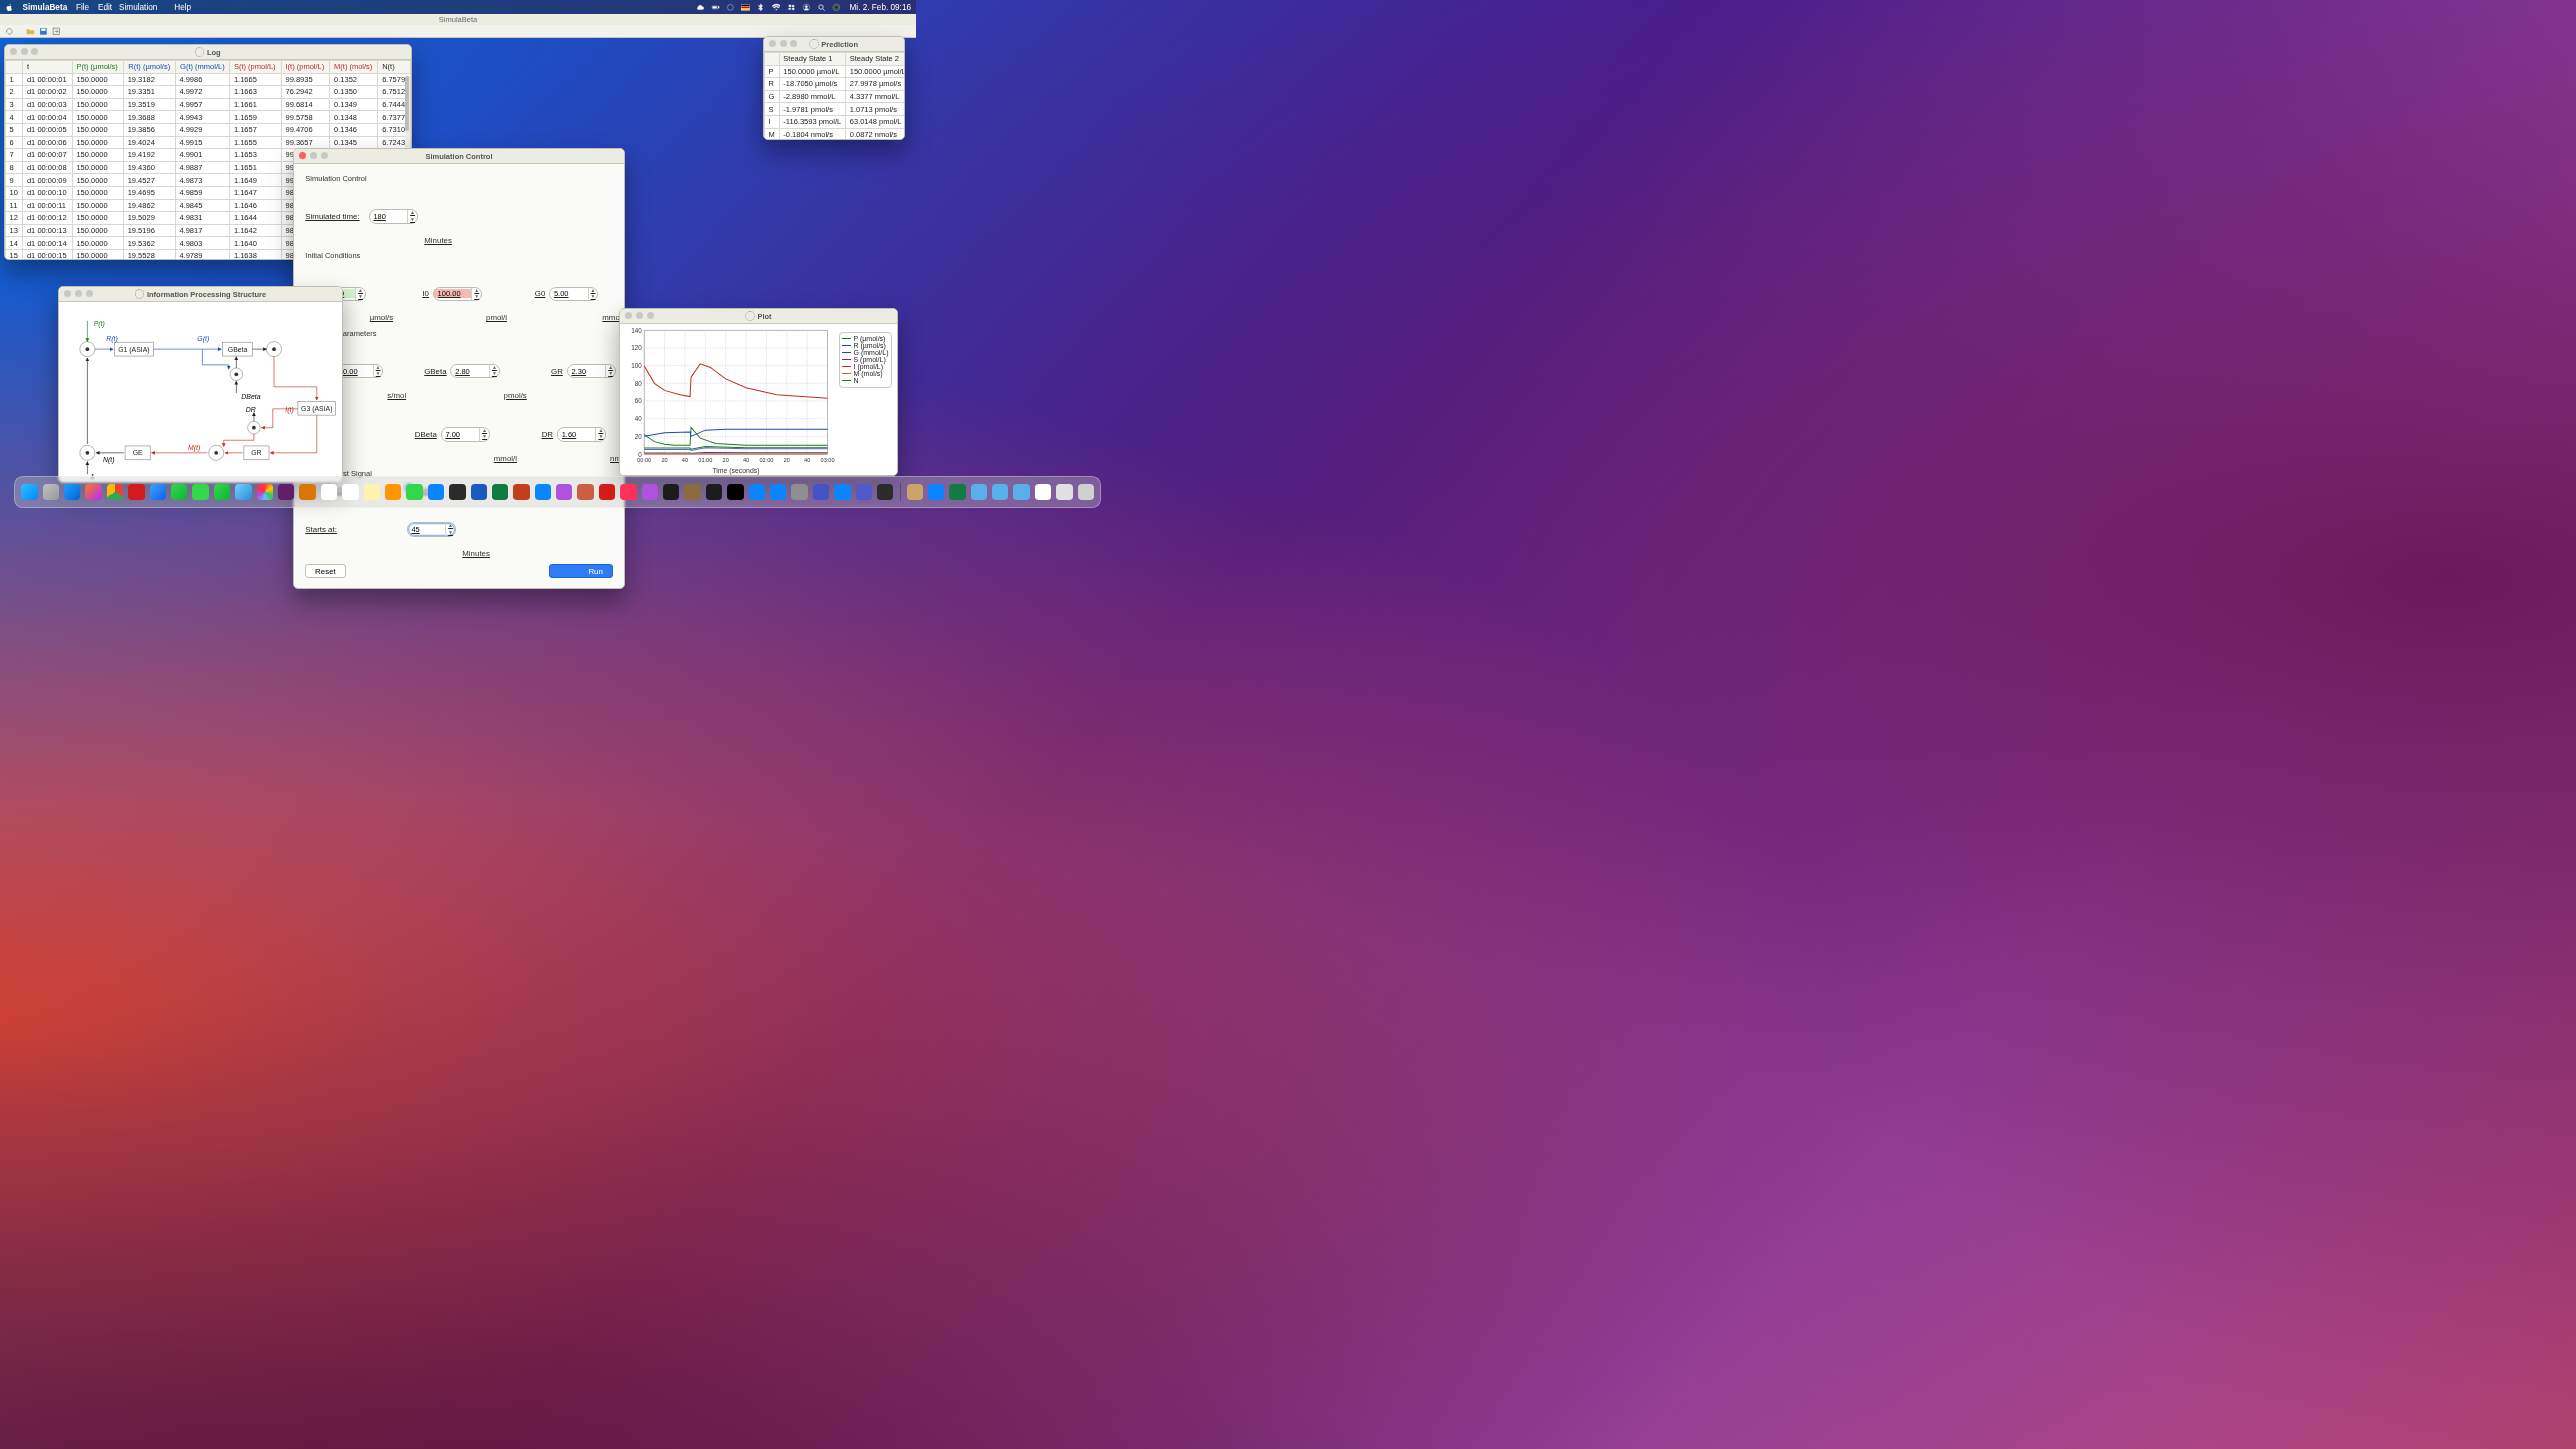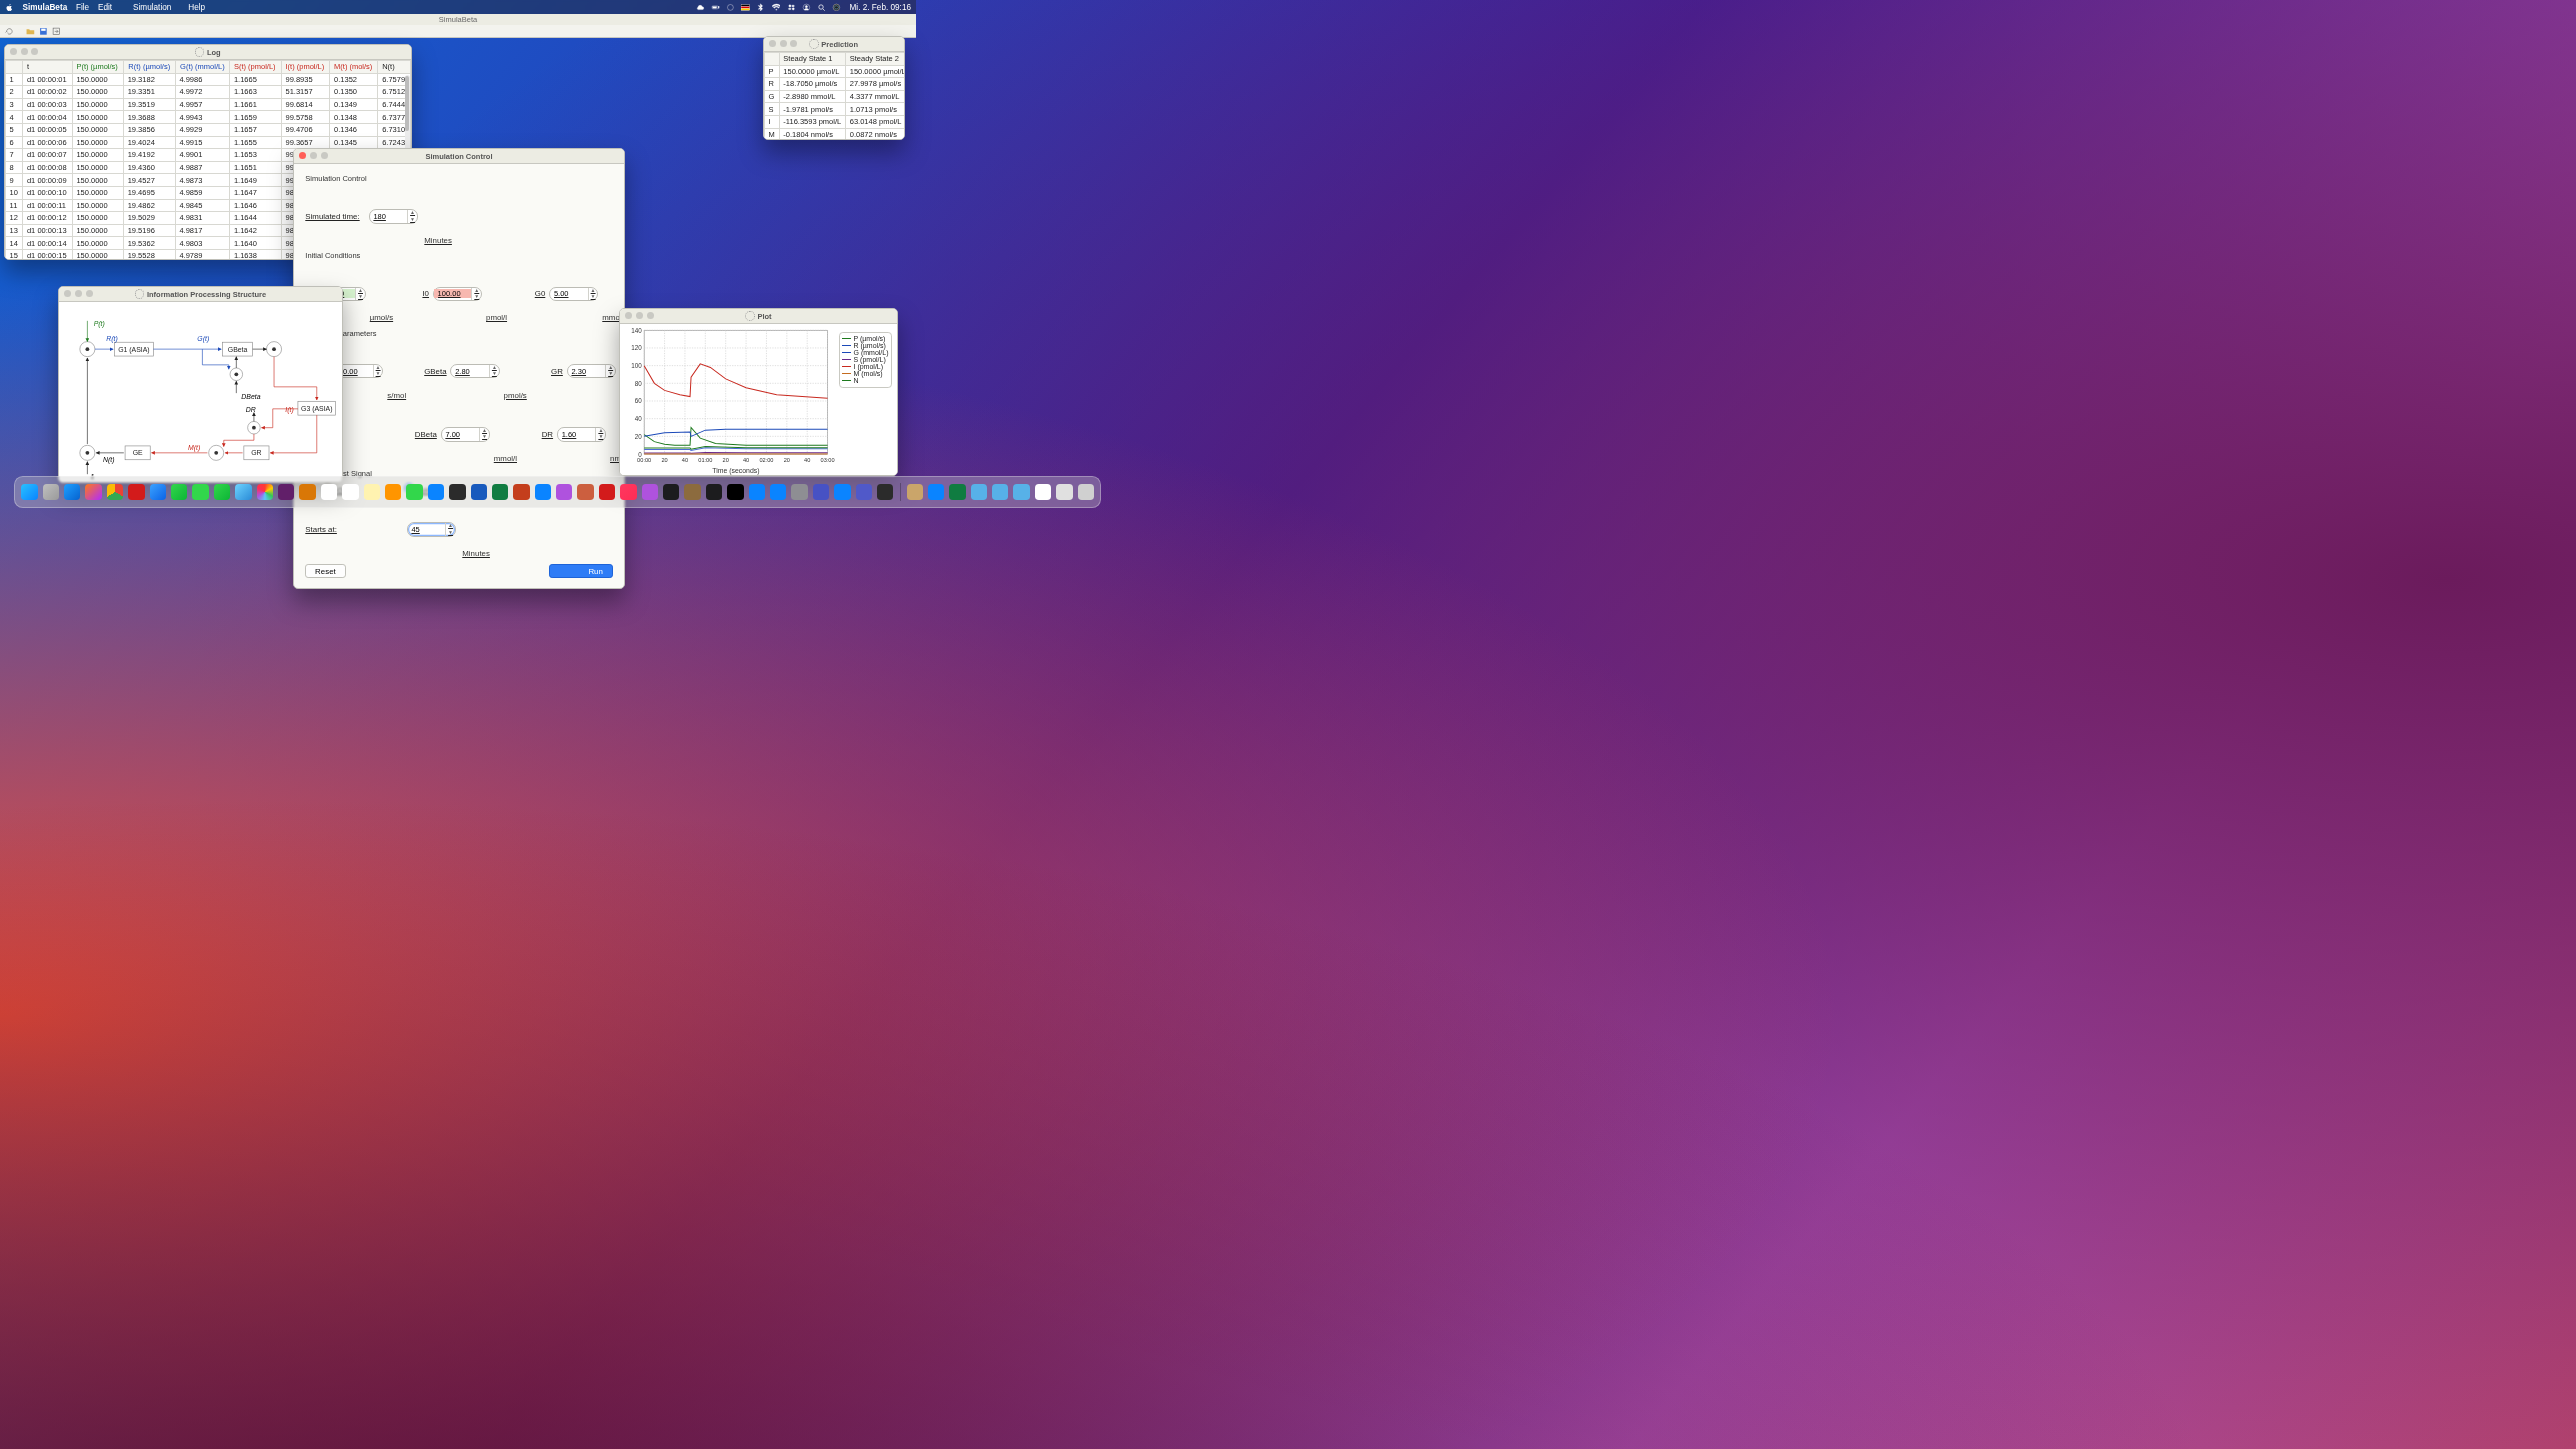--- a/index.html
+++ b/index.html
@@ -157,21 +157,21 @@
 <body>
 <div class="stage">
 
 <div class="menubar">
   <span class="apple-icon">
     <svg viewBox="0 0 24 24">
           <path d="M16.4 13.2c0-2.3 1.9-3.4 2-3.5-1.1-1.6-2.8-1.8-3.3-1.8-1.4-.1-2.8.8-3.5.8-.7 0-1.8-.8-3-.8-1.5 0-3 1-3.8 2.4-1.6 2.8-.4 6.9 1.2 9.1.8 1.1 1.7 2.3 3 2.2 1.2 0 1.6-.7 3.1-.7 1.4 0 1.8.7 3 .7 1.3 0 2.1-1.1 2.8-2.2.9-1.3 1.3-2.5 1.3-2.6-.1 0-2.8-1.1-2.8-3.6zM14.4 5.6c.6-.8 1.1-1.9 1-3-1 0-2.1.6-2.8 1.4-.6.7-1.1 1.8-1 2.9 1.1.1 2.1-.5 2.8-1.3z"></path>
         </svg>
   </span>
   <span style="font-weight:700">SimulaBeta</span>
-  <span id="menubar-items"><span style="margin-right: 8.8px;">File</span><span style="margin-right: 21px;">Edit</span><span style="margin-right: 17px;">Simulation</span><span style="margin-right: 8.8px;">Help</span></span>
+  <span id="menubar-items"><span style="margin-right: 8.8px;">File</span><span style="margin-right: 7px;">Edit</span><span style="margin-right: 17px;">Simulation</span><span style="margin-right: 8.8px;">Help</span></span>
   <span class="spacer"></span>
   <span class="menubar-right" id="menubar-status">
         <span>
           <svg class="status-svg" viewBox="0 0 24 24">
             <path fill="#fff" d="M6 18h11a4 4 0 0 0 0-8 6 6 0 0 0-11.5 1.5A3.5 3.5 0 0 0 6 18z"></path>
           </svg>
         </span>
         <span>
           <svg class="status-svg" viewBox="0 0 24 24">
             <rect x="3" y="8" width="16" height="8" rx="2" fill="none" stroke="#fff"></rect>
@@ -298,21 +298,21 @@
               <td>0.1352</td>
               <td>6.7579</td>
             </tr>
             <tr>
               <td>2</td>
               <td>d1 00:00:02</td>
               <td>150.0000</td>
               <td>19.3351</td>
               <td>4.9972</td>
               <td>1.1663</td>
-              <td>51.3157</td>
+              <td>76.2942</td>
               <td>0.1350</td>
               <td>6.7512</td>
             </tr>
             <tr>
               <td>3</td>
               <td>d1 00:00:03</td>
               <td>150.0000</td>
               <td>19.3519</td>
               <td>4.9957</td>
               <td>1.1661</td>

